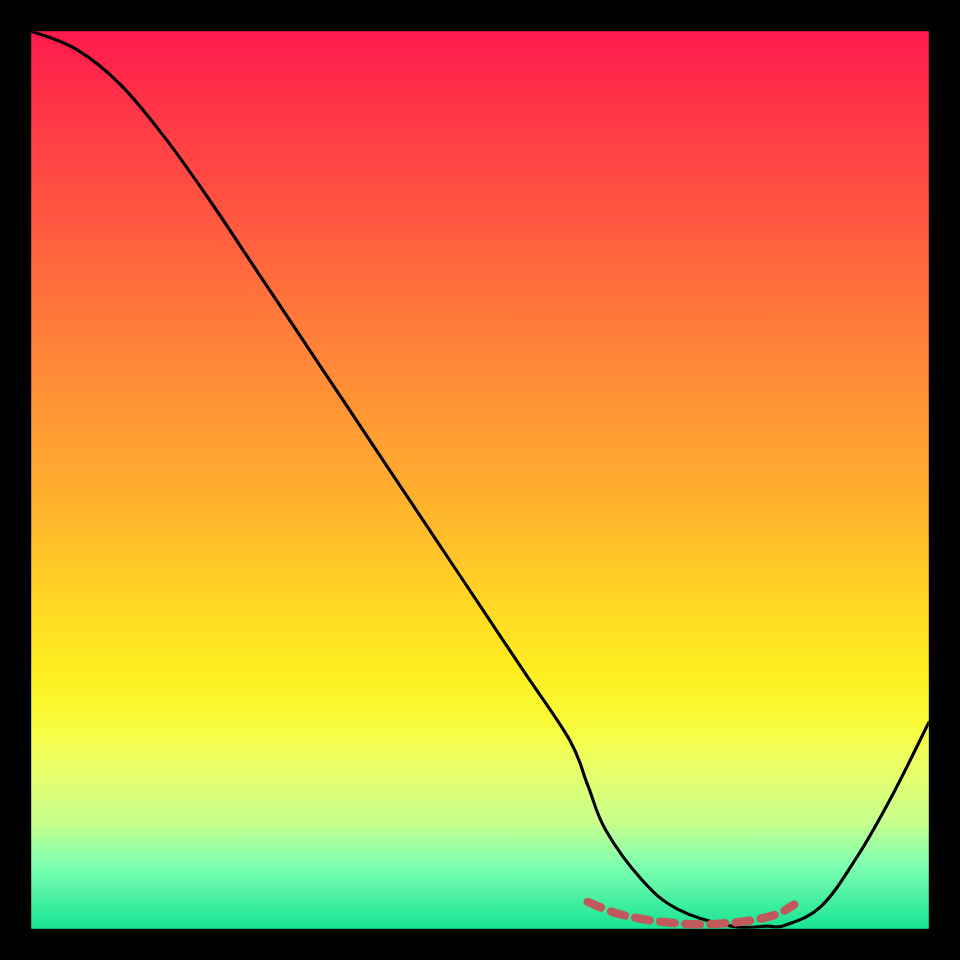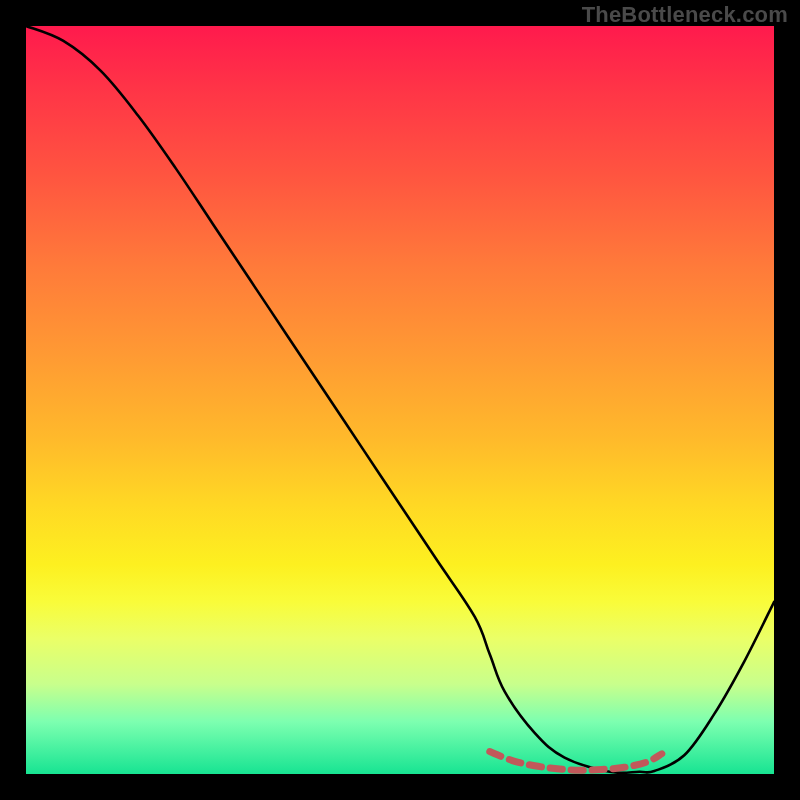--- a/index.html
+++ b/index.html
@@ -60,21 +60,20 @@
     height: 748px;
     z-index: 5;
     pointer-events: none;
   }
 </style>
 </head>
 <body>
 
 <div class="frame">
 
-  <div class="watermark">TheBottleneck.com</div>
 
   <div class="plot-area"></div>
 
   <svg class="curve" viewBox="0 0 748 748" preserveAspectRatio="none">
     <path id="main-curve" fill="none" stroke="#000000" stroke-width="2.6" stroke-linecap="round" stroke-linejoin="round" d="M 0.00 0.00 C 6.73 2.69, 23.94 6.88, 37.40 14.96 C 50.86 23.04, 61.34 31.42, 74.80 44.88 C 88.26 58.34, 98.74 72.26, 112.20 89.76 C 125.66 107.26, 136.14 122.60, 149.60 142.12 C 163.06 161.64, 173.54 178.02, 187.00 198.22 C 200.46 218.42, 210.94 234.12, 224.40 254.32 C 237.86 274.52, 248.34 290.22, 261.80 310.42 C 275.26 330.62, 285.74 346.32, 299.20 366.52 C 312.66 386.72, 323.14 402.42, 336.60 422.62 C 350.06 442.82, 360.54 458.52, 374.00 478.72 C 387.46 498.92, 397.94 514.62, 411.40 534.82 C 424.86 555.02, 439.38 574.09, 448.80 590.92 C 458.22 607.75, 458.37 614.86, 463.76 628.32 C 469.15 641.78, 470.64 651.58, 478.72 665.72 C 486.80 679.86, 497.87 695.01, 508.64 706.86 C 519.41 718.71, 525.10 724.54, 538.56 731.54 C 552.02 738.55, 569.98 743.20, 583.44 745.76 C 596.90 748.31, 605.28 745.89, 613.36 745.76 C 621.44 745.62, 620.24 747.97, 628.32 745.01 C 636.40 742.05, 647.47 739.53, 658.24 729.30 C 669.01 719.07, 677.39 704.99, 688.16 688.16 C 698.93 671.33, 707.31 656.00, 718.08 635.80 C 728.85 615.60, 742.61 586.73, 748.00 575.96"></path>
     <path id="optimal-dash" fill="none" stroke="#c1585a" stroke-width="7" stroke-linecap="round" stroke-linejoin="round" stroke-dasharray="12 9" d="M 463.76 725.56 C 467.80 727.18, 478.12 731.98, 486.20 734.54 C 494.28 737.09, 500.56 738.29, 508.64 739.77 C 516.72 741.25, 523.00 741.96, 531.08 742.76 C 539.16 743.57, 545.44 744.13, 553.52 744.26 C 561.60 744.39, 567.88 744.05, 575.96 743.51 C 584.04 742.97, 590.32 742.61, 598.40 741.27 C 606.48 739.92, 614.11 738.46, 620.84 736.03 C 627.57 733.61, 633.11 729.29, 635.80 727.80"></path>
   </svg>
 
 </div>
 

